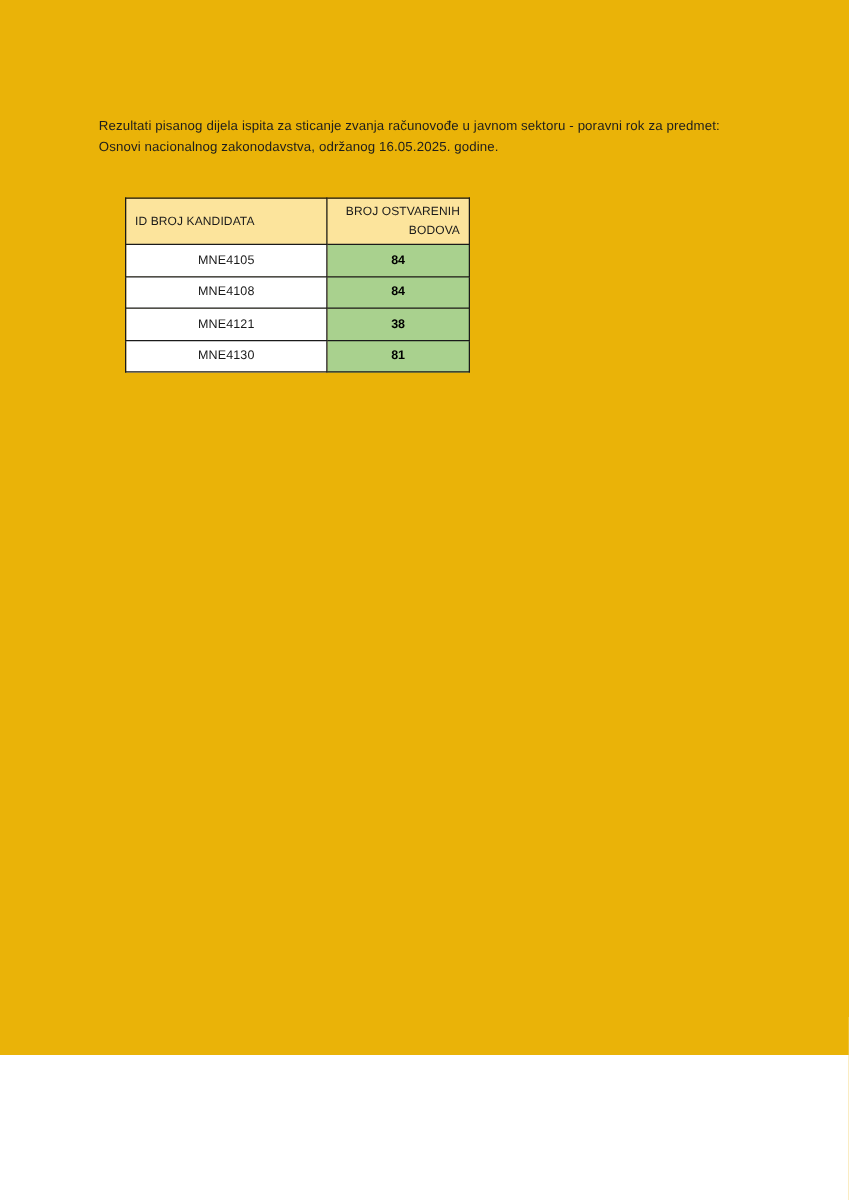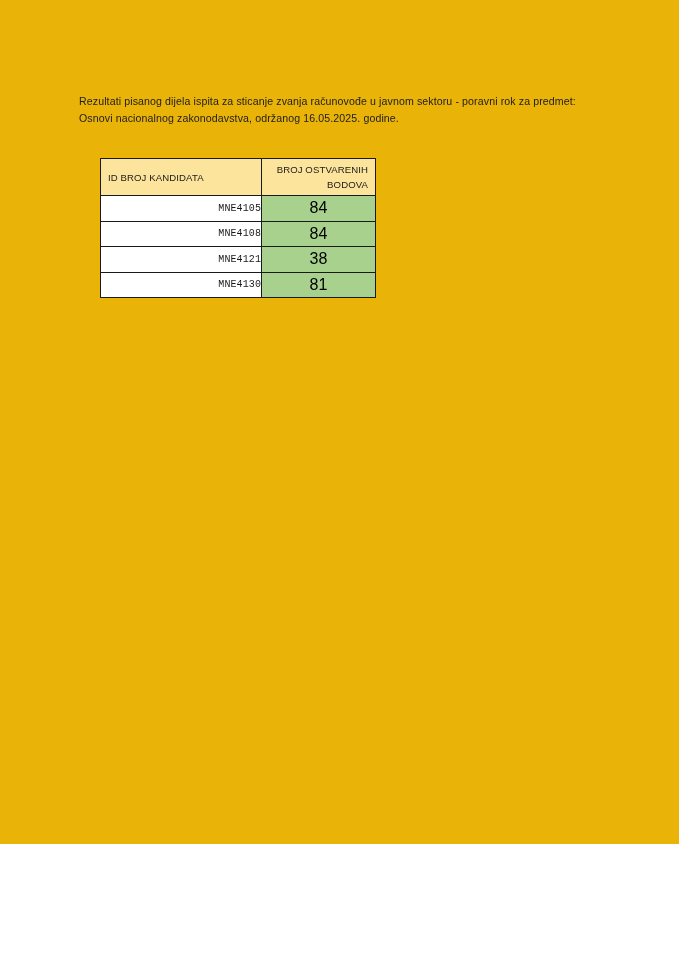--- a/index.html
+++ b/index.html
@@ -64,31 +64,30 @@
   }
   .results-table thead th.head-score {
     vertical-align: middle;
     text-align: right;
   }
   .results-table tbody td {
     height: 24.5px;
   }
   .cell-id {
     background: #ffffff;
-    text-align: right;
+    text-align: center;
     padding: 0 0 0 8px;
     font-size: 10px;
     color: #1a1a1a;
     letter-spacing: 0.01em;
-    font-family: Liberation Mono, monospace;
   }
   .cell-score {
     text-align: center;
-    font-weight: normal;
-    font-size: 16px;
+    font-weight: bold;
+    font-size: 10px;
     color: #000000;
   }
   .cell-score.pass { background: #a9d18e; }
   .cell-score.fail { background: #ff0000; }
 </style>
 </head>
 <body>
 
 <div class="page">
 

